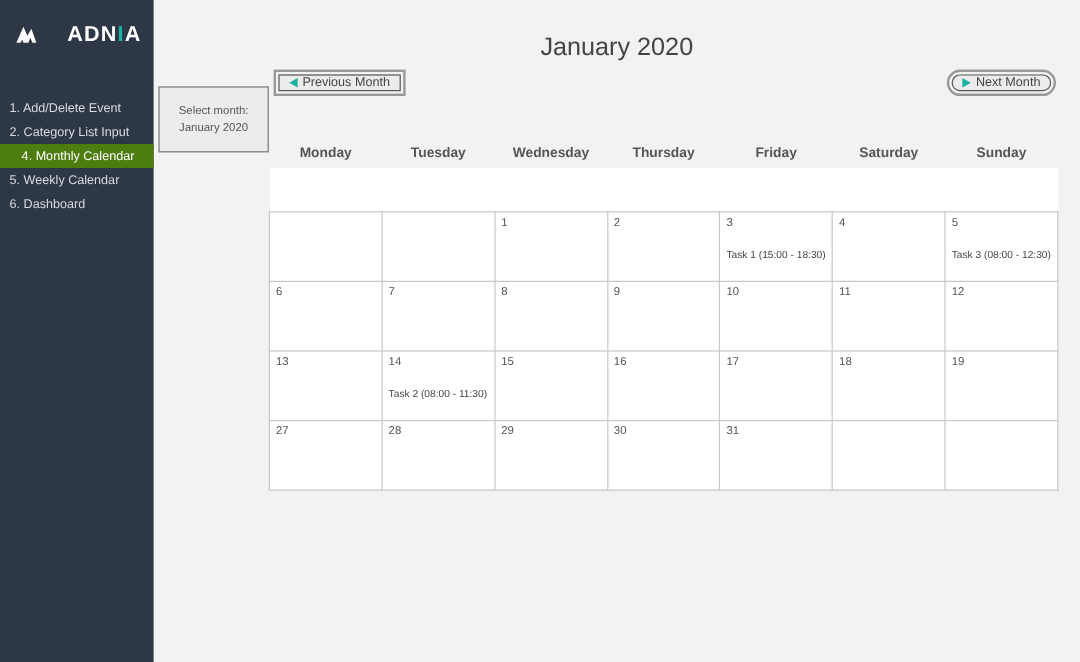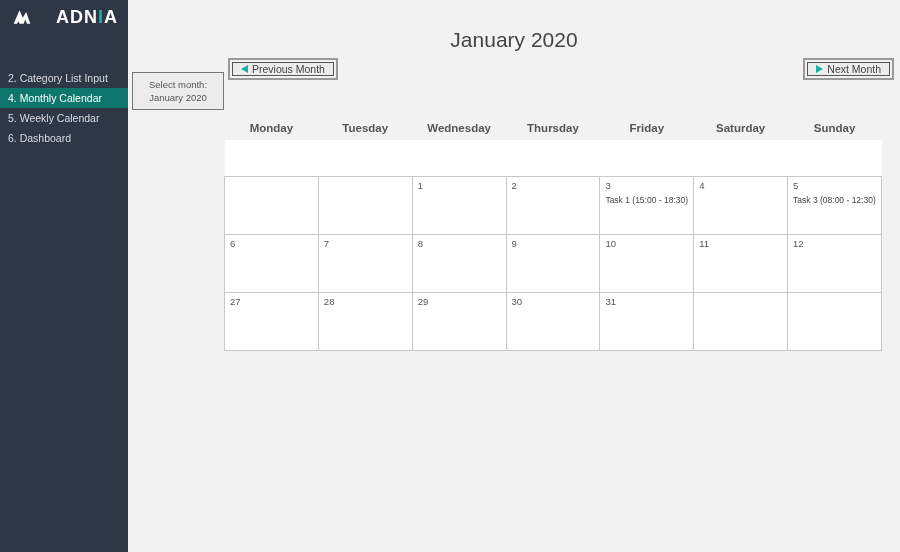--- a/index.html
+++ b/index.html
@@ -17,23 +17,22 @@
   }
   
   .sidebar {
     width: 128px;
     background: #2e3746;
     color: #e6e6e6;
     display: flex;
     flex-direction: column;
   }
   .logo {
-    padding: 6px 10px 6px 12px;
-    display: flex;
-    align-items: center;
+    padding: 18px 10px 6px 12px;
+    display: flex;
     gap: 24px;
   }
   .logo svg { width: 22px; height: 22px; }
   .logo-text {
     font-weight: 700;
     font-size: 18px;
     letter-spacing: 1px;
     color: #fff;
   }
   .logo-text .accent { color: #18b5a6; }
@@ -43,22 +42,23 @@
     flex-direction: column;
   }
   .nav-item {
     font-size: 10.5px;
     padding: 4px 6px 4px 8px;
     color: #d8dbe0;
     cursor: pointer;
     white-space: nowrap;
   }
   .nav-item.active {
-    background: #0f766e;
+    background: #4d7c0f;
     color: #fff;
+    text-align: center;
   }
   
   .main {
     flex: 1;
     position: relative;
     padding: 0;
   }
   .title {
     text-align: center;
     font-size: 21px;
@@ -66,21 +66,21 @@
     margin-top: 28px;
     margin-bottom: 10px;
   }
   .controls {
     position: relative;
     height: 56px;
   }
   .select-month {
     position: absolute;
     left: 4px; top: 10px;
-    width: 92px; height: 38px;
+    width: 92px; height: 55px;
     border: 1px solid #777;
     background: #ececec;
     font-size: 9.5px;
     color: #555;
     display: flex;
     flex-direction: column;
     align-items: center;
     justify-content: center;
     line-height: 1.4;
     text-align: center;
@@ -96,21 +96,21 @@
     outline: 2px solid #999;
     outline-offset: 2px;
     font-size: 10.5px;
     color: #444;
     display: flex;
     align-items: center;
     gap: 4px;
     cursor: pointer;
   }
   .btn-prev { left: 104px; }
-  .btn-next { right: 10px; }
+  .btn-next { right: 24px; border-radius: 10px; }
   .tri {
     width: 0; height: 0;
     border-top: 4px solid transparent;
     border-bottom: 4px solid transparent;
   }
   .tri-left { border-right: 7px solid #17b0a1; }
   .tri-right { border-left: 7px solid #17b0a1; }
   
   .calendar {
     margin: 0 12px 0 96px;
@@ -139,38 +139,39 @@
     font-size: 9.5px;
     color: #555;
   }
   .calendar td .daynum {
     font-size: 9.5px;
     color: #555;
   }
   .calendar td .event {
     font-size: 8.5px;
     color: #444;
-    margin-top: 4px;
+    margin-top: 16px;
     white-space: nowrap;
   }
 </style>
 </head>
 <body>
 
 <div class="app">
   <aside class="sidebar">
     <div class="logo">
       <svg viewBox="0 0 24 24">
         <path fill="#fff" d="M2 20 L9 4 L13 13 L17 6 L22 20 L18 20 L16 15 L14 20 L9 20 L8 17 L6 20 Z"></path>
       </svg>
       <span class="logo-text">
         <span>ADN</span><span class="accent">I</span><span>A</span>
       </span>
     </div>
     <nav class="nav" id="nav">
+        <div class="nav-item">1. Add/Delete Event</div>
         <div class="nav-item">2. Category List Input</div>
         <div class="nav-item active">4. Monthly Calendar</div>
         <div class="nav-item">5. Weekly Calendar</div>
         <div class="nav-item">6. Dashboard</div>
       </nav>
   </aside>
 
   <main class="main">
     <div class="title">January 2020</div>
 
@@ -254,20 +255,44 @@
             </td>
             <td>
               <div class="daynum">11</div>
             </td>
             <td>
               <div class="daynum">12</div>
             </td>
           </tr>
           <tr>
             <td>
+              <div class="daynum">13</div>
+            </td>
+            <td>
+              <div class="daynum">14</div>
+              <div class="event">Task 2 (08:00 - 11:30)</div>
+            </td>
+            <td>
+              <div class="daynum">15</div>
+            </td>
+            <td>
+              <div class="daynum">16</div>
+            </td>
+            <td>
+              <div class="daynum">17</div>
+            </td>
+            <td>
+              <div class="daynum">18</div>
+            </td>
+            <td>
+              <div class="daynum">19</div>
+            </td>
+          </tr>
+          <tr>
+            <td>
               <div class="daynum">27</div>
             </td>
             <td>
               <div class="daynum">28</div>
             </td>
             <td>
               <div class="daynum">29</div>
             </td>
             <td>
               <div class="daynum">30</div>

